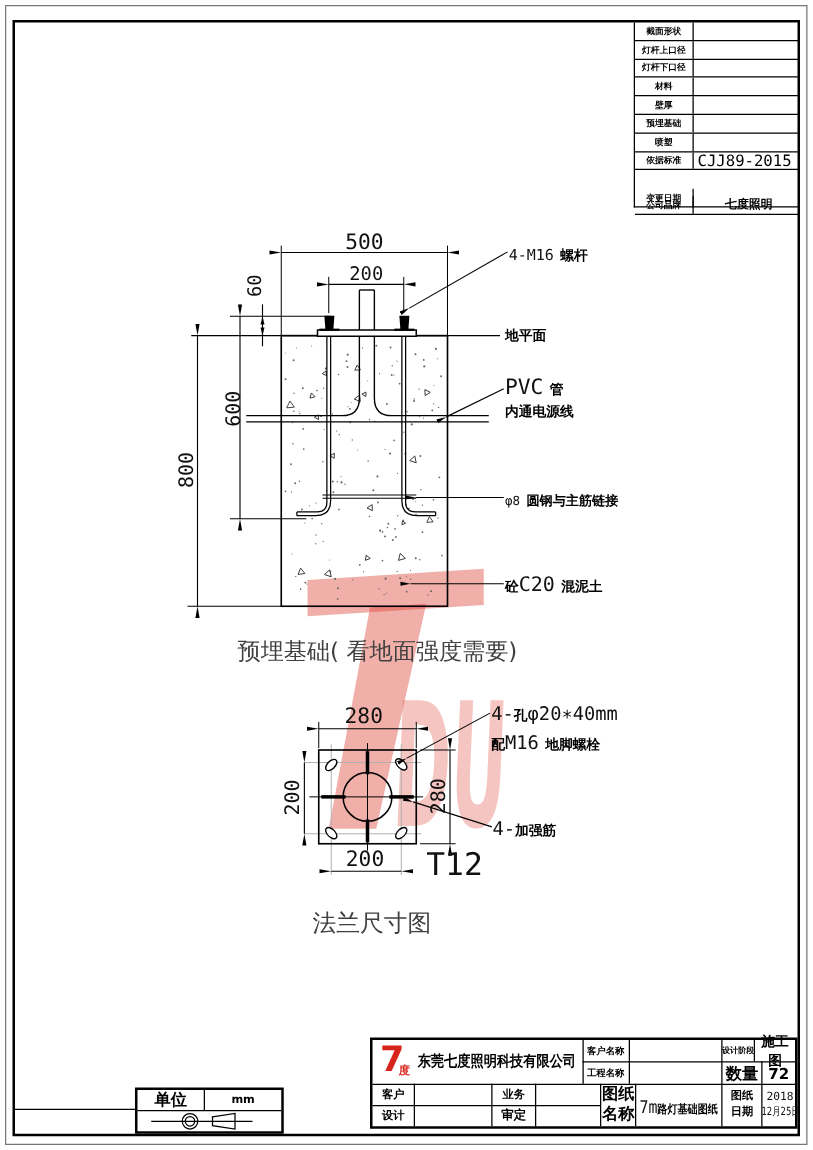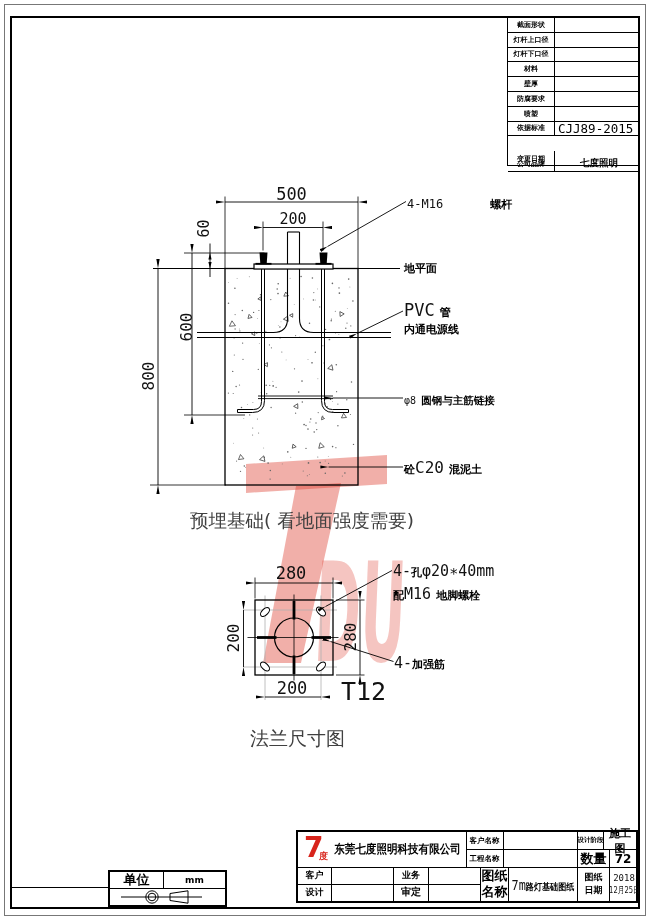--- a/index.html
+++ b/index.html
@@ -317,21 +317,21 @@
       </div>
       <div class="spec-row" style="top: 44.4px;">
         <div class="spec-label">材料</div>
         <div class="spec-value"></div>
       </div>
       <div class="spec-row" style="top: 59.2px;">
         <div class="spec-label">壁厚</div>
         <div class="spec-value"></div>
       </div>
       <div class="spec-row" style="top: 74px;">
-        <div class="spec-label">防腐要求</div>
+        <div class="spec-label">预埋基础</div>
         <div class="spec-value"></div>
       </div>
       <div class="spec-row" style="top: 88.8px;">
         <div class="spec-label">喷塑</div>
         <div class="spec-value"></div>
       </div>
       <div class="spec-row" style="top: 103.6px;">
         <div class="spec-label">依据标准</div>
         <div class="spec-value">CJJ89-2015</div>
       </div>
@@ -346,21 +346,21 @@
     </div>
 
   <div class="abs cad dim" style="left:271px;top:186px;width:41px;font-size:17px;">500</div>
   <div class="abs cad dim" style="left:273px;top:212px;width:40px;font-size:15px;">200</div>
   <div class="abs cad dim rot" style="left:186px;top:221px;width:36px;font-size:15px;">60</div>
   <div class="abs cad dim rot" style="left:167px;top:319px;width:40px;font-size:16px;">600</div>
   <div class="abs cad dim rot" style="left:129px;top:368px;width:40px;font-size:16px;">800</div>
 
   <div class="abs" style="left:407px;top:193px;white-space:nowrap;">
     <span class="cad" style="font-size:12px;">4-M16</span>
-    <span class="cn" style="font-size:11px;margin-left:42px;">螺杆</span>
+    <span class="cn" style="font-size:11px;">螺杆</span>
   </div>
   <div class="abs cn" style="left:404px;top:261px;font-size:11px;white-space:nowrap;">地平面</div>
   <div class="abs" style="left:404px;top:300px;white-space:nowrap;">
     <span class="cad" style="font-size:17px;">PVC</span>
     <span class="cn" style="font-size:11px;">管</span>
   </div>
   <div class="abs cn" style="left:404px;top:322px;font-size:11px;white-space:nowrap;">内通电源线</div>
   <div class="abs" style="left:404px;top:389px;white-space:nowrap;">
     <span class="cad" style="font-size:10px;">φ8</span>
     <span class="cn" style="font-size:10.5px;">圆钢与主筋链接</span>

